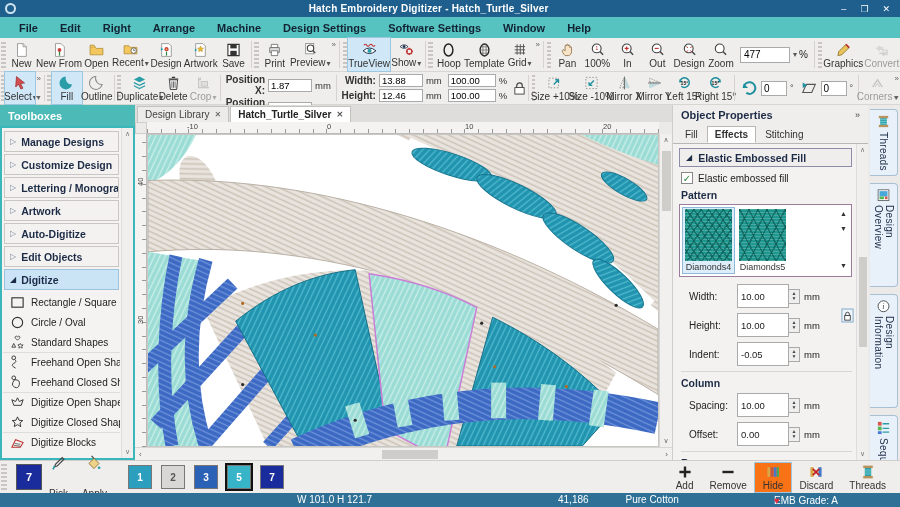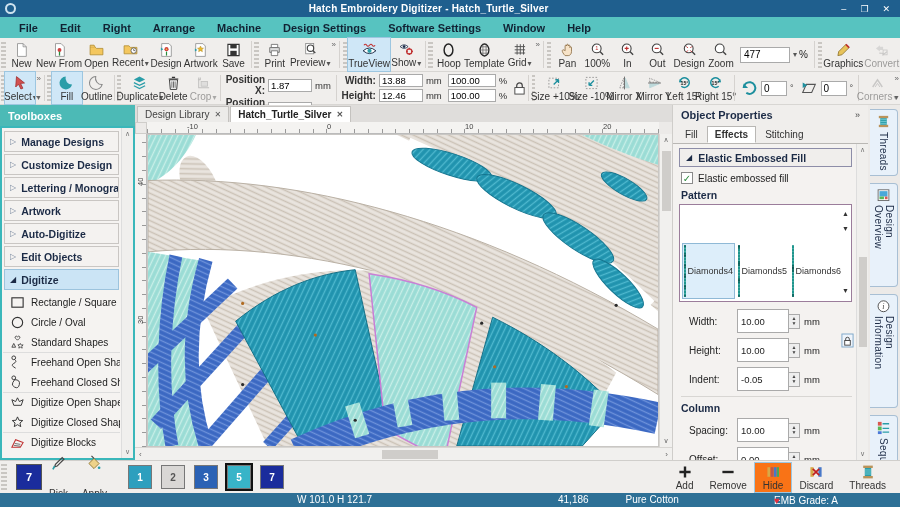--- a/index.html
+++ b/index.html
@@ -99,21 +99,21 @@
   .pp-content { flex:1; padding:4px 4px 0 6px; overflow:hidden; }
   .sec-head { height:19px; border:1px solid #8d8da8; background:#f0eeec; display:flex; align-items:center; gap:6px; padding-left:6px; margin-bottom:5px; }
   .sec-head .sarr { color:#1c2b46; font-size:8px; }
   .sec-head .stitle { font-weight:bold; font-size:10.5px; color:#1c2b46; }
   .chkrow { display:flex; align-items:center; gap:5px; margin:3px 0 5px 2px; }
   .chk { width:12px; height:12px; border:1px solid #8a8a8a; background:#fff; color:#2a8a3a; font-size:10px; line-height:11px; text-align:center; }
   .chklab { font-size:10px; color:#222; }
   .pat-label { font-weight:bold; font-size:10.5px; color:#1c2b46; margin:3px 0 3px 2px; }
   .pat-box { border:1px solid #9b7d9b; background:#fff; display:flex; padding:3px 2px 3px 3px; margin-bottom:7px; }
   .pat-cells { display:flex; gap:3px; flex:1; }
-  .pat-cell { width:51px; display:flex; flex-direction:row; align-items:center; gap:1px; padding:1px;margin-top:36px; }
+  .pat-cell { width:51px; display:flex; flex-direction:column; align-items:center; gap:1px; padding:1px; }
   .pat-cell.selected { outline:1px solid #8fb9d6; background:#ddeefa; }
   .pat-img { width:47px; height:52px; background-color:#1f968e;
     background-image:repeating-linear-gradient(55deg,rgba(6,80,74,.55) 0 1.5px,transparent 1.5px 6px),
                      repeating-linear-gradient(-55deg,rgba(6,80,74,.55) 0 1.5px,transparent 1.5px 6px),
                      repeating-linear-gradient(0deg,rgba(255,255,255,.18) 0 1px,transparent 1px 3px); }
   .pat-img.v2 { background-image:repeating-linear-gradient(62deg,rgba(6,80,74,.55) 0 1.5px,transparent 1.5px 8px),
                      repeating-linear-gradient(-62deg,rgba(6,80,74,.55) 0 1.5px,transparent 1.5px 8px),
                      repeating-linear-gradient(0deg,rgba(255,255,255,.18) 0 1px,transparent 1px 3px); }
   .pat-img.v3 { background-image:repeating-linear-gradient(70deg,rgba(6,80,74,.6) 0 1.5px,transparent 1.5px 10px),
                      repeating-linear-gradient(-70deg,rgba(6,80,74,.6) 0 1.5px,transparent 1.5px 10px),
@@ -778,24 +778,20 @@
           <div class="pat-box">
             <div class="pat-cells">
               <div class="pat-cell selected">
                 <div class="pat-img"></div>
                 <span class="pat-name">Diamonds4</span>
               </div>
               <div class="pat-cell">
                 <div class="pat-img v2"></div>
                 <span class="pat-name">Diamonds5</span>
               </div>
-              <div class="pat-cell">
-                <div class="pat-img v3"></div>
-                <span class="pat-name">Diamonds6</span>
-              </div>
             </div>
             <div class="pat-scroll">
               <span>▲</span>
               <span>▼</span>
               <span class="last">▼</span>
             </div>
           </div>
 
           <div class="lockwrap">
             <div class="prow">

